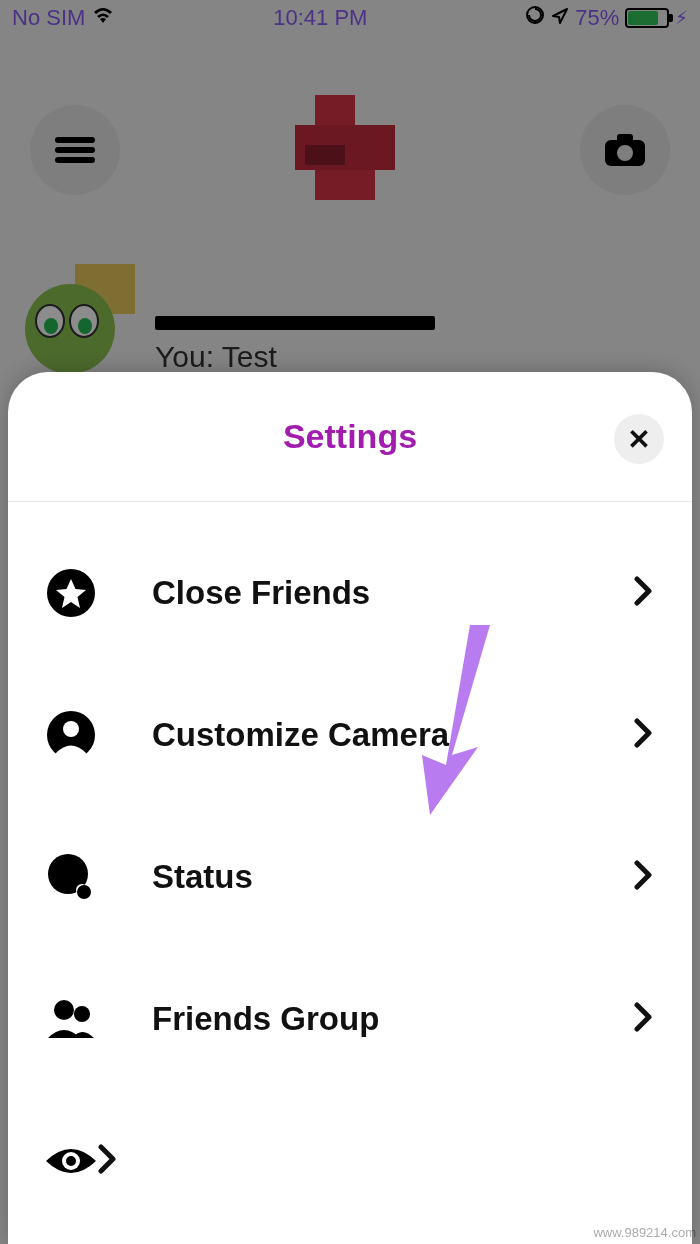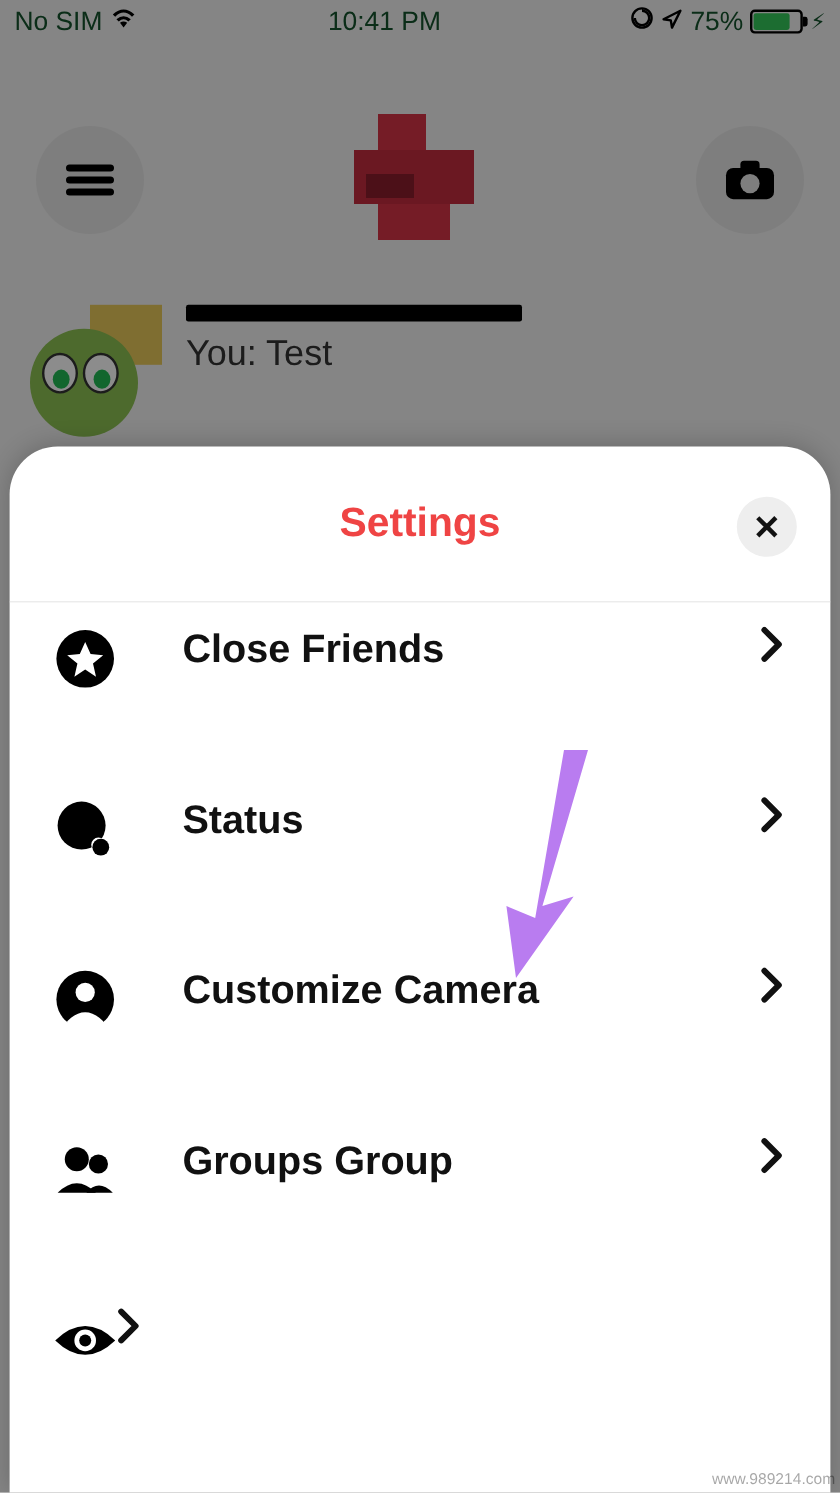--- a/index.html
+++ b/index.html
@@ -4,58 +4,58 @@
 <style>
   * { box-sizing: border-box; margin: 0; padding: 0; }
   html, body { width: 700px; height: 1244px; overflow: hidden; font-family: -apple-system, Helvetica, Arial, sans-serif; }
   body { background: #fff; position: relative; }
 
   
   .backdrop { position: absolute; inset: 0; background: #f2f2f2; }
   .dim { position: absolute; inset: 0; background: rgba(0,0,0,0.45); }
 
   
-  .status-bar { position: absolute; top: 0; left: 0; right: 0; height: 36px; display: flex; align-items: center; justify-content: space-between; padding: 0 12px; font-size: 22px; font-weight: 500; color: #14532d; }
+  .status-bar { position: absolute; top: 0; left: 0; right: 0; height: 36px; display: flex; align-items: center; justify-content: space-between; padding: 0 12px; font-size: 22px; font-weight: 500; color: #8b5cf6; }
   .status-left { display: flex; align-items: center; gap: 6px; }
   .status-right { display: flex; align-items: center; gap: 6px; }
   .battery { width: 44px; height: 20px; border: 2px solid #000; border-radius: 4px; position: relative; }
   .battery::after { content: ""; position: absolute; right: -6px; top: 4px; width: 4px; height: 8px; background: #000; border-radius: 0 2px 2px 0; }
   .battery-fill { position: absolute; left: 1px; top: 1px; bottom: 1px; width: 75%; background: #34c759; border-radius: 2px; }
   .bolt { font-size: 18px; }
 
   
   .app-header { position: absolute; top: 85px; left: 0; right: 0; display: flex; align-items: center; justify-content: space-between; padding: 0 30px; }
   .circle-btn { width: 90px; height: 90px; border-radius: 50%; background: #e6e6e6; display: flex; align-items: center; justify-content: center; }
   .logo { width: 130px; height: 130px; position: relative; }
   .logo .p1 { position:absolute; left:30px; top:10px; width:40px; height:30px; background:#d63346; }
   .logo .p2 { position:absolute; left:10px; top:40px; width:100px; height:45px; background:#c32c3f; }
   .logo .p3 { position:absolute; left:30px; top:85px; width:60px; height:30px; background:#d63346; }
   .logo .p4 { position:absolute; left:20px; top:60px; width:40px; height:20px; background:#8b1e2d; }
 
   
-  .chat-row { position: absolute; top: 254px; left: 25px; right: 25px; display: flex; align-items: flex-start; gap: 20px; }
+  .chat-row { position: absolute; top: 264px; left: 25px; right: 25px; display: flex; align-items: flex-end; gap: 20px; }
   .avatar { width: 110px; height: 110px; border-radius: 50%; position: relative; overflow: visible; }
   .avatar .face { position:absolute; left:0; bottom:0; width:90px; height:90px; background:#8cc152; border-radius:50%; }
   .avatar .eye { position:absolute; width:30px; height:34px; background:#fff; border-radius:50%; border:2px solid #333; }
   .avatar .eye.l { left:10px; top:40px; } .avatar .eye.r { left:44px; top:40px; }
   .avatar .pupil { position:absolute; width:14px; height:16px; background:#2b5; border-radius:50%; left:7px; top:12px; }
   .avatar .px { position:absolute; right:0; top:0; width:60px; height:50px; background:#e8c85a; }
   .chat-text { flex: 1; }
   .chat-name { height: 14px; background: #000; width: 280px; margin-bottom: 10px; border-radius: 2px; }
   .chat-msg { font-size: 30px; color: #333; }
 
   
   .sheet { position: absolute; left: 8px; right: 8px; bottom: 0; top: 372px; background: #fff; border-radius: 40px 40px 0 0; box-shadow: 0 -2px 20px rgba(0,0,0,0.2); overflow: hidden; }
   .sheet-header { height: 130px; display: flex; align-items: center; justify-content: center; border-bottom: 1px solid #e8e8e8; position: relative; }
-  .sheet-title { font-size: 34px; font-weight: 700; color: #ef4444; }
+  .sheet-title { font-size: 34px; font-weight: 700; color: #a21caf; }
   .close-btn { position: absolute; right: 28px; top: 42px; width: 50px; height: 50px; border-radius: 50%; background: #eee; display: flex; align-items: center; justify-content: center; }
   .close-x { font-size: 28px; font-weight: 700; color: #111; }
 
   .list { padding: 20px 0; }
-  .item { height: 142px; display: flex; padding: 0 40px 0 36px; }
+  .item { height: 142px; display: flex; align-items: center; padding: 0 40px 0 36px; }
   .item-icon { width: 54px; height: 54px; flex-shrink: 0; display: flex; align-items: center; justify-content: center; }
   .item-label { flex: 1; font-size: 33px; font-weight: 600; color: #111; padding-left: 54px; }
   .chev { flex-shrink: 0; }
 
   
   .arrow { position: absolute; left: 400px; top: 615px; width: 120px; height: 210px; pointer-events: none; }
 
   .watermark { position: absolute; right: 4px; bottom: 4px; font-size: 13px; color: rgba(0,0,0,0.35); text-align: center; }
 </style>
 </head>
@@ -157,59 +157,59 @@
       <span class="chev">
         <svg width="18" height="30" viewBox="0 0 18 30">
             <path d="M3 3 L15 15 L3 27" fill="none" stroke="#111" stroke-width="5" stroke-linecap="round" stroke-linejoin="round"></path>
           </svg>
       </span>
     </div>
 
     <div class="item">
       <span class="item-icon">
         <svg width="50" height="50" viewBox="0 0 50 50">
+            <circle cx="25" cy="25" r="24" fill="#000"></circle>
+            <circle cx="25" cy="19" r="8" fill="#fff"></circle>
+            <path d="M10 43 Q25 28 40 43 L40 50 L10 50 Z" fill="#fff"></path>
+          </svg>
+      </span>
+      <span class="item-label">Customize Camera</span>
+      <span class="chev">
+        <svg width="18" height="30" viewBox="0 0 18 30">
+            <path d="M3 3 L15 15 L3 27" fill="none" stroke="#111" stroke-width="5" stroke-linecap="round" stroke-linejoin="round"></path>
+          </svg>
+      </span>
+    </div>
+
+    <div class="item">
+      <span class="item-icon">
+        <svg width="50" height="50" viewBox="0 0 50 50">
             <circle cx="22" cy="22" r="20" fill="#000"></circle>
             <circle cx="36" cy="38" r="6" fill="#fff"></circle>
             <circle cx="38" cy="40" r="7" fill="#000"></circle>
           </svg>
       </span>
       <span class="item-label">Status</span>
-      <span class="chev">
-        <svg width="18" height="30" viewBox="0 0 18 30">
-            <path d="M3 3 L15 15 L3 27" fill="none" stroke="#111" stroke-width="5" stroke-linecap="round" stroke-linejoin="round"></path>
-          </svg>
-      </span>
-    </div>
-
-    <div class="item">
-      <span class="item-icon">
-        <svg width="50" height="50" viewBox="0 0 50 50">
-            <circle cx="25" cy="25" r="24" fill="#000"></circle>
-            <circle cx="25" cy="19" r="8" fill="#fff"></circle>
-            <path d="M10 43 Q25 28 40 43 L40 50 L10 50 Z" fill="#fff"></path>
-          </svg>
-      </span>
-      <span class="item-label">Customize Camera</span>
       <span class="chev">
         <svg width="18" height="30" viewBox="0 0 18 30">
             <path d="M3 3 L15 15 L3 27" fill="none" stroke="#111" stroke-width="5" stroke-linecap="round" stroke-linejoin="round"></path>
           </svg>
       </span>
     </div>
 
     <div class="item">
       <span class="item-icon">
         <svg width="54" height="50" viewBox="0 0 54 50">
             <circle cx="20" cy="16" r="10" fill="#000"></circle>
             <circle cx="38" cy="20" r="8" fill="#000"></circle>
             <path d="M4 44 Q20 28 36 44 Z" fill="#000"></path>
             <path d="M28 44 Q38 32 50 44 Z" fill="#000"></path>
           </svg>
       </span>
-      <span class="item-label">Groups Group</span>
+      <span class="item-label">Friends Group</span>
       <span class="chev">
         <svg width="18" height="30" viewBox="0 0 18 30">
             <path d="M3 3 L15 15 L3 27" fill="none" stroke="#111" stroke-width="5" stroke-linecap="round" stroke-linejoin="round"></path>
           </svg>
       </span>
     </div>
 
     <div class="item">
       <span class="item-icon">
         <svg width="54" height="40" viewBox="0 0 54 40">

